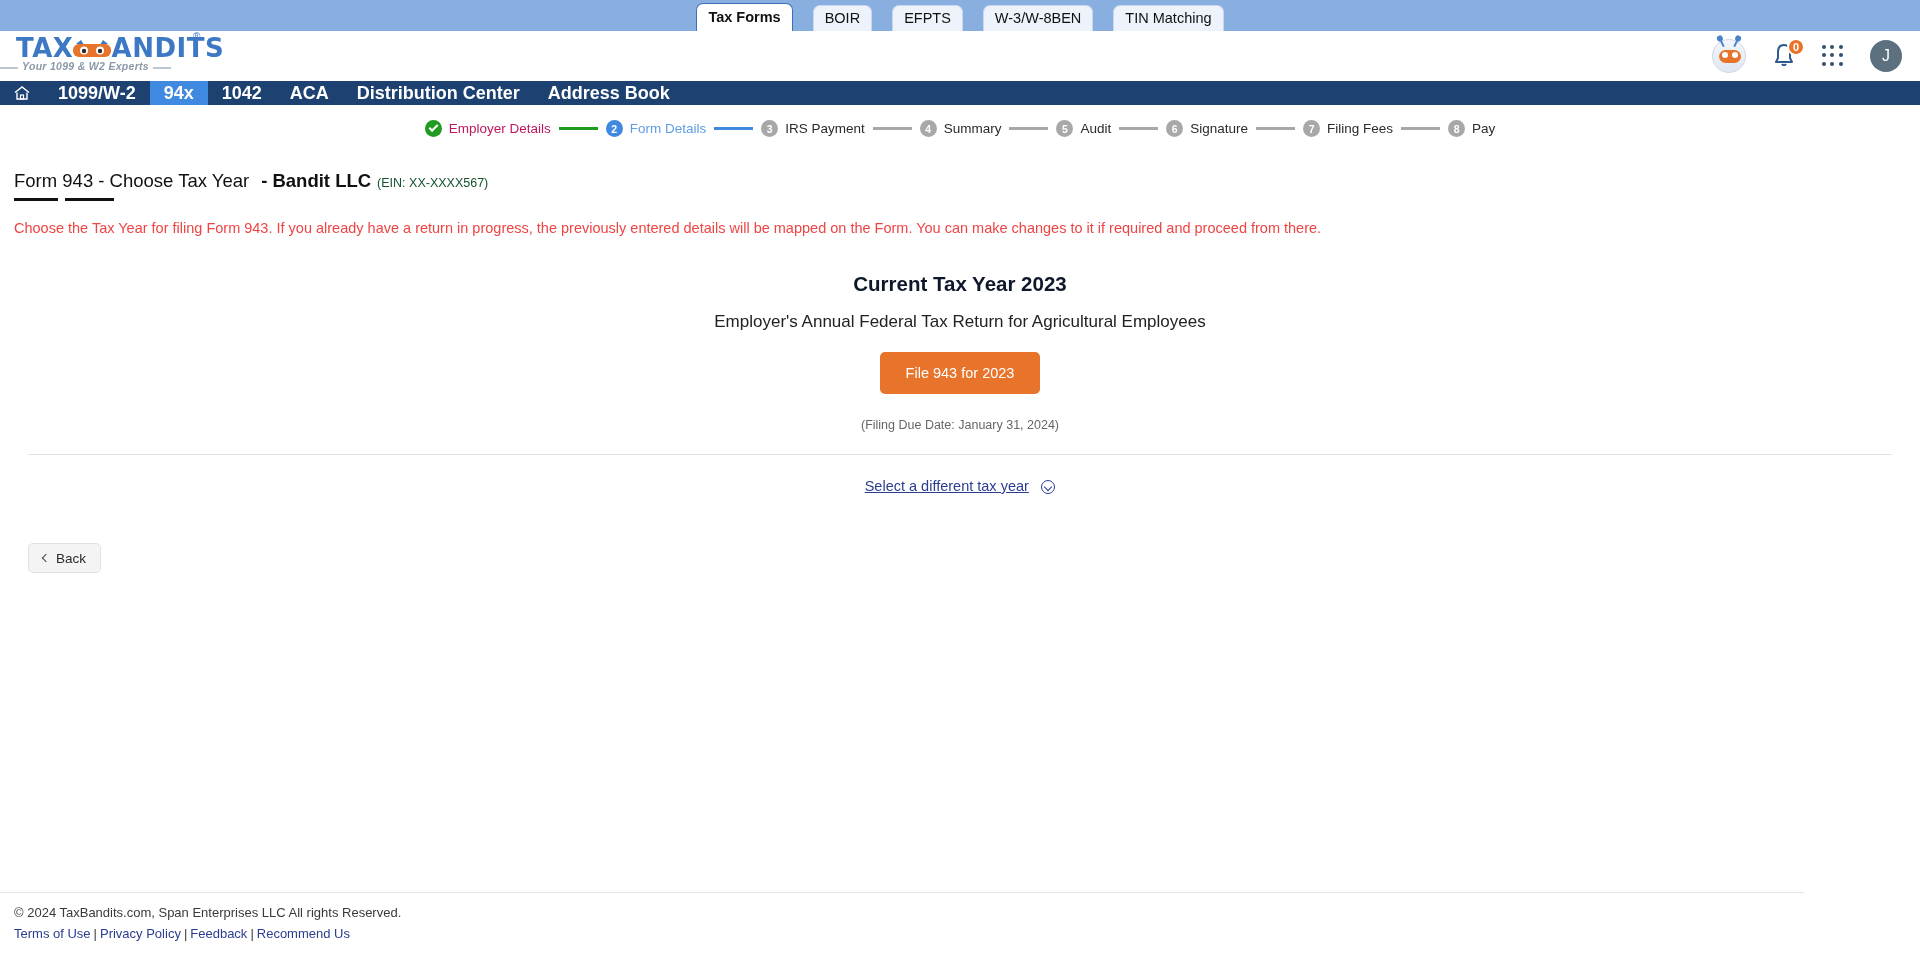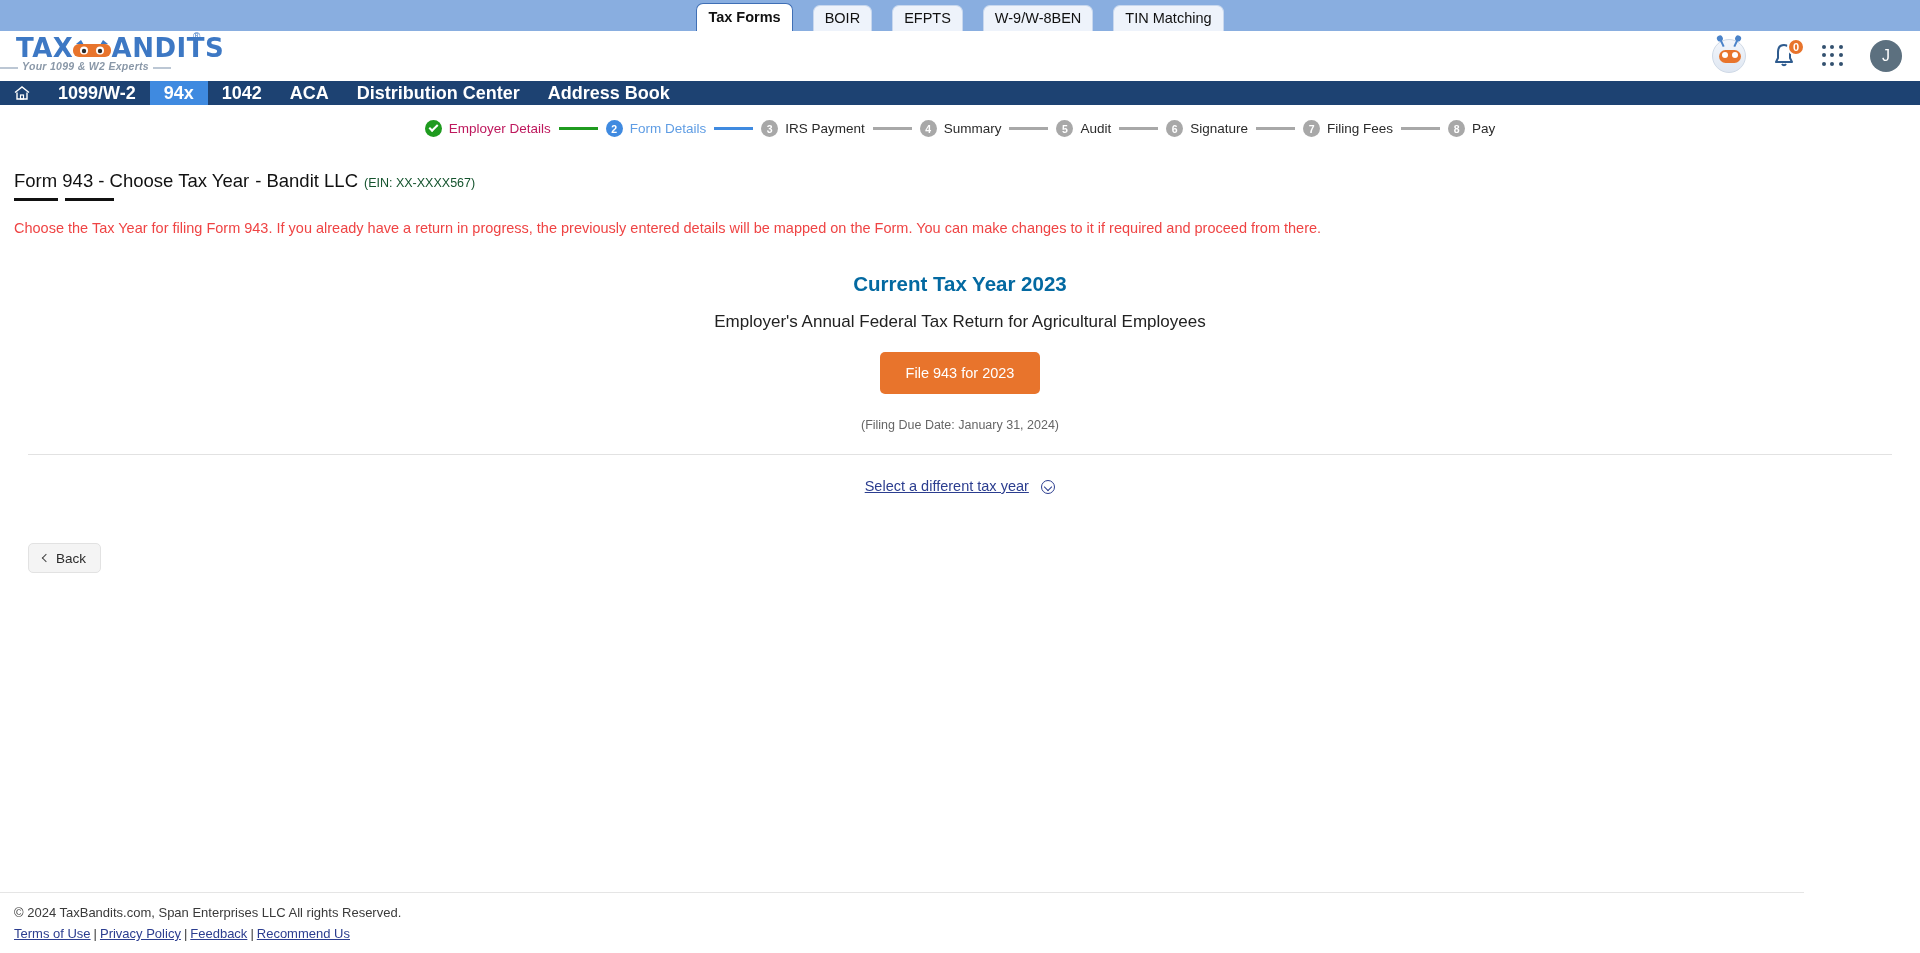--- a/index.html
+++ b/index.html
@@ -203,40 +203,40 @@
   .connector.blue  { background: #3f8ae0; }
   .check { width: 9px; height: 5px; border-left: 2px solid #fff; border-bottom: 2px solid #fff; transform: rotate(-45deg) translate(1px,-1px); }
 
   
   .page { padding: 0 14px; }
   .title-row {
     display: flex; align-items: baseline;
     padding-top: 18px;
   }
   .title-main { font-size: 18.5px; color: #111; }
-  .title-co { font-size: 18.5px; font-weight: normal; color: #111; margin-left: 6px; }
+  .title-co { font-size: 18.5px; font-weight: bold; color: #111; margin-left: 12px; }
   .title-ein { font-size: 12.5px; color: #14532d; margin-left: 6px; }
   .title-underline {
     margin-top: 6px;
     width: 100px; height: 3px;
     background: #111;
     position: relative;
   }
   .title-underline:after {
     content: ""; position: absolute; left: 44px; top: 0;
     width: 7px; height: 3px; background: #fff;
   }
   .desc {
     margin-top: 19px;
     font-size: 14.5px;
     color: #ef4444;
   }
 
   .card { margin-top: 36px; text-align: center; }
-  .card-year { font-size: 20.5px; font-weight: bold; color: #0369a1; }
+  .card-year { font-size: 20.5px; font-weight: bold; color: #0f172a; }
   .card-sub { margin-top: 16px; font-size: 17px; color: #222; }
   .file-btn {
     margin: 20px auto 0 auto;
     display: block;
     background: #e8742c;
     color: #fff;
     border: none;
     border-radius: 5px;
     font-size: 14.5px;
     font-family: "Liberation Sans", sans-serif;
@@ -306,31 +306,31 @@
   .footer {
     position: absolute;
     left: 0; bottom: 0;
     width: 1804px;
     border-top: 1px solid #e5e5e5;
     padding: 12px 0 12px 14px;
     background: #fff;
   }
   .footer-copy { font-size: 13px; color: #3a3a3a; }
   .footer-links { margin-top: 6px; font-size: 13px; color: #3a3a3a; }
-  .footer-links a { color: #2b3d8f; text-decoration: underline; cursor: pointer; text-align: right; }
+  .footer-links a { color: #2b3d8f; cursor: pointer; text-align: right; }
   .footer-sep { color: #3a3a3a; margin: 0 3px; }
 </style>
 </head>
 <body>
 
 <div class="tabstrip">
   <div class="tab active">Tax Forms</div>
   <div class="tab">BOIR</div>
   <div class="tab">EFPTS</div>
-  <div class="tab">W-9/W-8BEN</div>
+  <div class="tab">W-3/W-8BEN</div>
   <div class="tab">TIN Matching</div>
 </div>
 
 <div class="brandbar">
   <div class="logo-wrap">
     <div class="logo-text">TAX&nbsp;&nbsp;&nbsp;&nbsp;ANDITS</div>
     <svg class="logo-mask" viewBox="0 0 40 20">
       <path d="M4 4 L9 0 L12 5 Z" fill="#3d78c4"></path>
       <path d="M36 4 L31 0 L28 5 Z" fill="#3d78c4"></path>
       <rect x="1" y="4" width="38" height="13" rx="6" fill="#e8742c"></rect>

